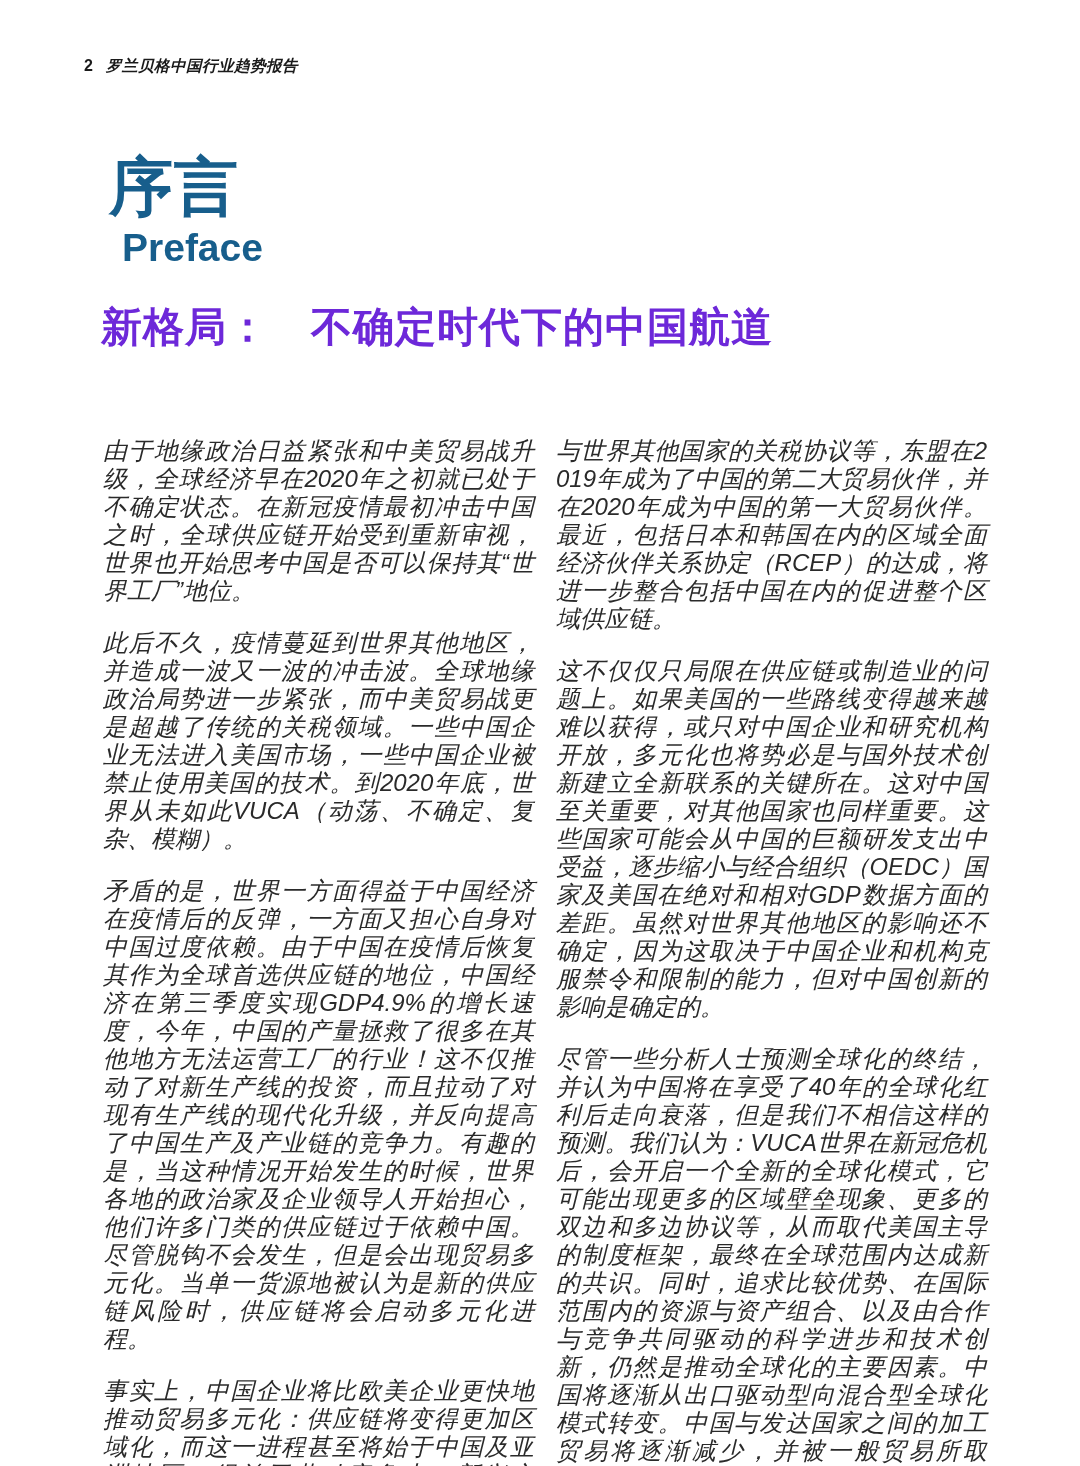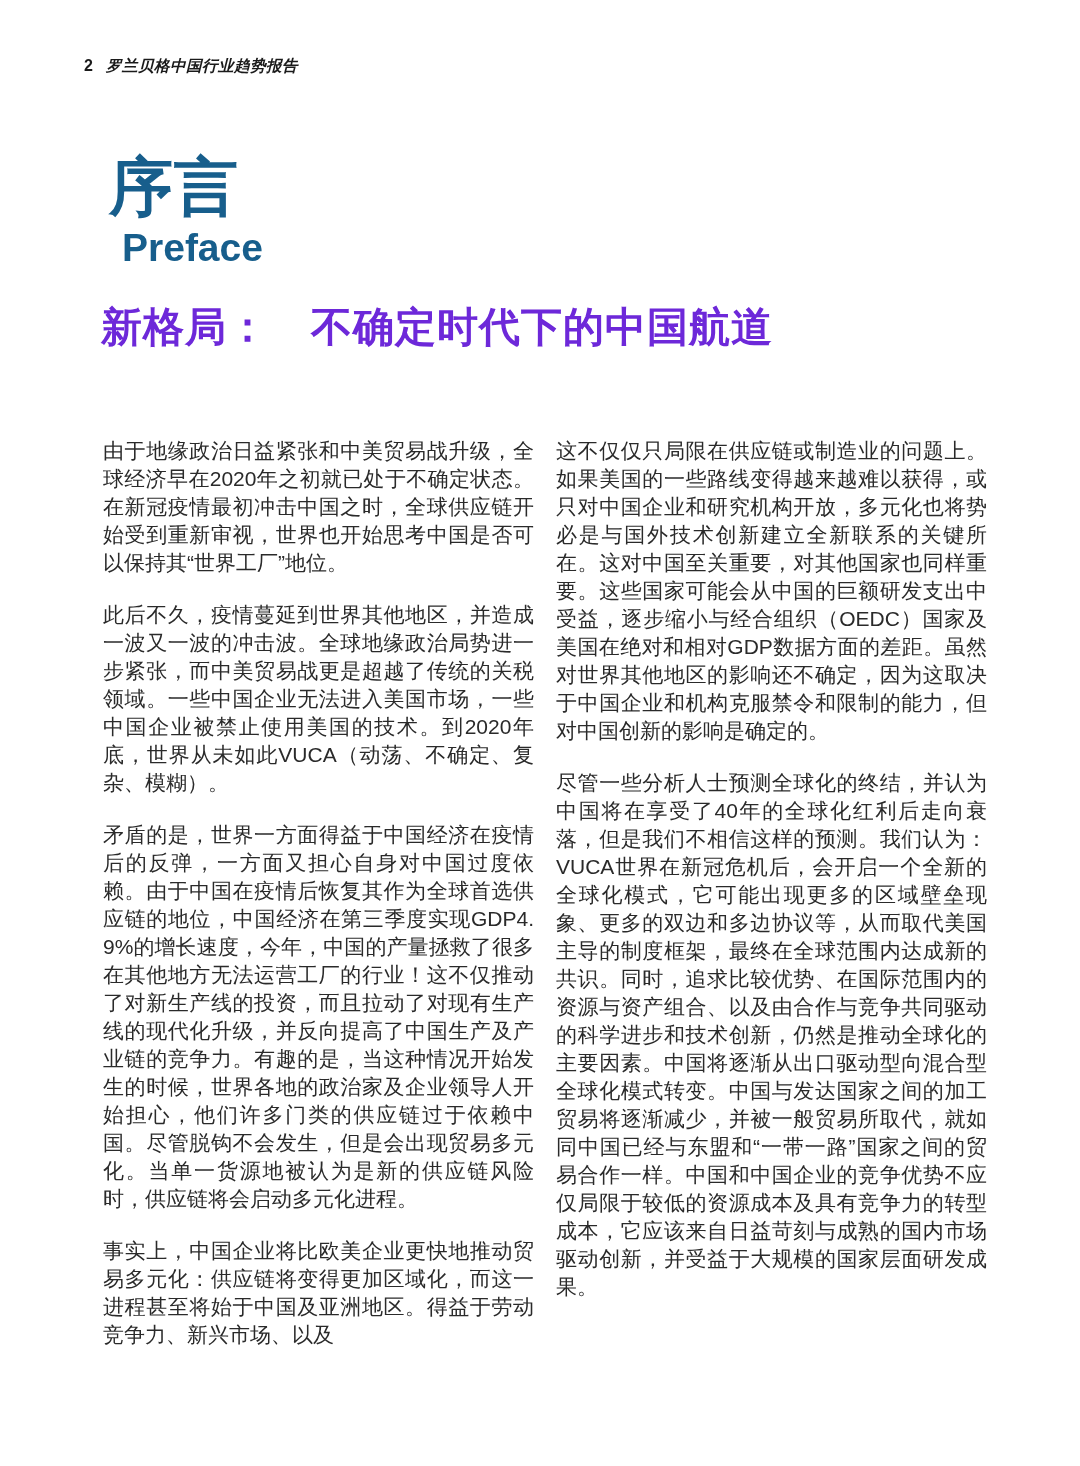--- a/index.html
+++ b/index.html
@@ -72,26 +72,27 @@
     left: 103px;
     width: 884px;
     display: flex;
     gap: 22px;
   }
   .col {
     width: 431px;
     flex: 0 0 431px;
   }
   .col p {
-    font-size: 21px;
+    font-size: 24px;
     line-height: 28px;
     color: #2a2a2a;
     text-align: justify;
     margin: 0 0 24px 0;
     word-break: break-all;
+    font-style: italic;
   }
   .col p:last-child { margin-bottom: 0; }
 </style>
 </head>
 <body>
 
 <div class="page">
 
   <div class="page-header">
     <span class="page-number">2</span>
@@ -105,18 +106,19 @@
   <h3 class="main-heading">新格局：　不确定时代下的中国航道</h3>
 
   <div class="columns">
     <div class="col">
       <p>由于地缘政治日益紧张和中美贸易战升级，全球经济早在2020年之初就已处于不确定状态。在新冠疫情最初冲击中国之时，全球供应链开始受到重新审视，世界也开始思考中国是否可以保持其“世界工厂”地位。</p>
       <p>此后不久，疫情蔓延到世界其他地区，并造成一波又一波的冲击波。全球地缘政治局势进一步紧张，而中美贸易战更是超越了传统的关税领域。一些中国企业无法进入美国市场，一些中国企业被禁止使用美国的技术。到2020年底，世界从未如此VUCA（动荡、不确定、复杂、模糊）。</p>
       <p>矛盾的是，世界一方面得益于中国经济在疫情后的反弹，一方面又担心自身对中国过度依赖。由于中国在疫情后恢复其作为全球首选供应链的地位，中国经济在第三季度实现GDP4.9%的增长速度，今年，中国的产量拯救了很多在其他地方无法运营工厂的行业！这不仅推动了对新生产线的投资，而且拉动了对现有生产线的现代化升级，并反向提高了中国生产及产业链的竞争力。有趣的是，当这种情况开始发生的时候，世界各地的政治家及企业领导人开始担心，他们许多门类的供应链过于依赖中国。尽管脱钩不会发生，但是会出现贸易多元化。当单一货源地被认为是新的供应链风险时，供应链将会启动多元化进程。</p>
       <p>事实上，中国企业将比欧美企业更快地推动贸易多元化：供应链将变得更加区域化，而这一进程甚至将始于中国及亚洲地区。得益于劳动竞争力、新兴市场、以及</p>
     </div>
     <div class="col">
+      <p>与世界其他国家的关税协议等，东盟在2019年成为了中国的第二大贸易伙伴，并在2020年成为中国的第一大贸易伙伴。最近，包括日本和韩国在内的区域全面经济伙伴关系协定（RCEP）的达成，将进一步整合包括中国在内的促进整个区域供应链。</p>
       <p>这不仅仅只局限在供应链或制造业的问题上。如果美国的一些路线变得越来越难以获得，或只对中国企业和研究机构开放，多元化也将势必是与国外技术创新建立全新联系的关键所在。这对中国至关重要，对其他国家也同样重要。这些国家可能会从中国的巨额研发支出中受益，逐步缩小与经合组织（OEDC）国家及美国在绝对和相对GDP数据方面的差距。虽然对世界其他地区的影响还不确定，因为这取决于中国企业和机构克服禁令和限制的能力，但对中国创新的影响是确定的。</p>
       <p>尽管一些分析人士预测全球化的终结，并认为中国将在享受了40年的全球化红利后走向衰落，但是我们不相信这样的预测。我们认为：VUCA世界在新冠危机后，会开启一个全新的全球化模式，它可能出现更多的区域壁垒现象、更多的双边和多边协议等，从而取代美国主导的制度框架，最终在全球范围内达成新的共识。同时，追求比较优势、在国际范围内的资源与资产组合、以及由合作与竞争共同驱动的科学进步和技术创新，仍然是推动全球化的主要因素。中国将逐渐从出口驱动型向混合型全球化模式转变。中国与发达国家之间的加工贸易将逐渐减少，并被一般贸易所取代，就如同中国已经与东盟和“一带一路”国家之间的贸易合作一样。中国和中国企业的竞争优势不应仅局限于较低的资源成本及具有竞争力的转型成本，它应该来自日益苛刻与成熟的国内市场驱动创新，并受益于大规模的国家层面研发成果。</p>
     </div>
   </div>
 
 </div>
 
 </body></html>

